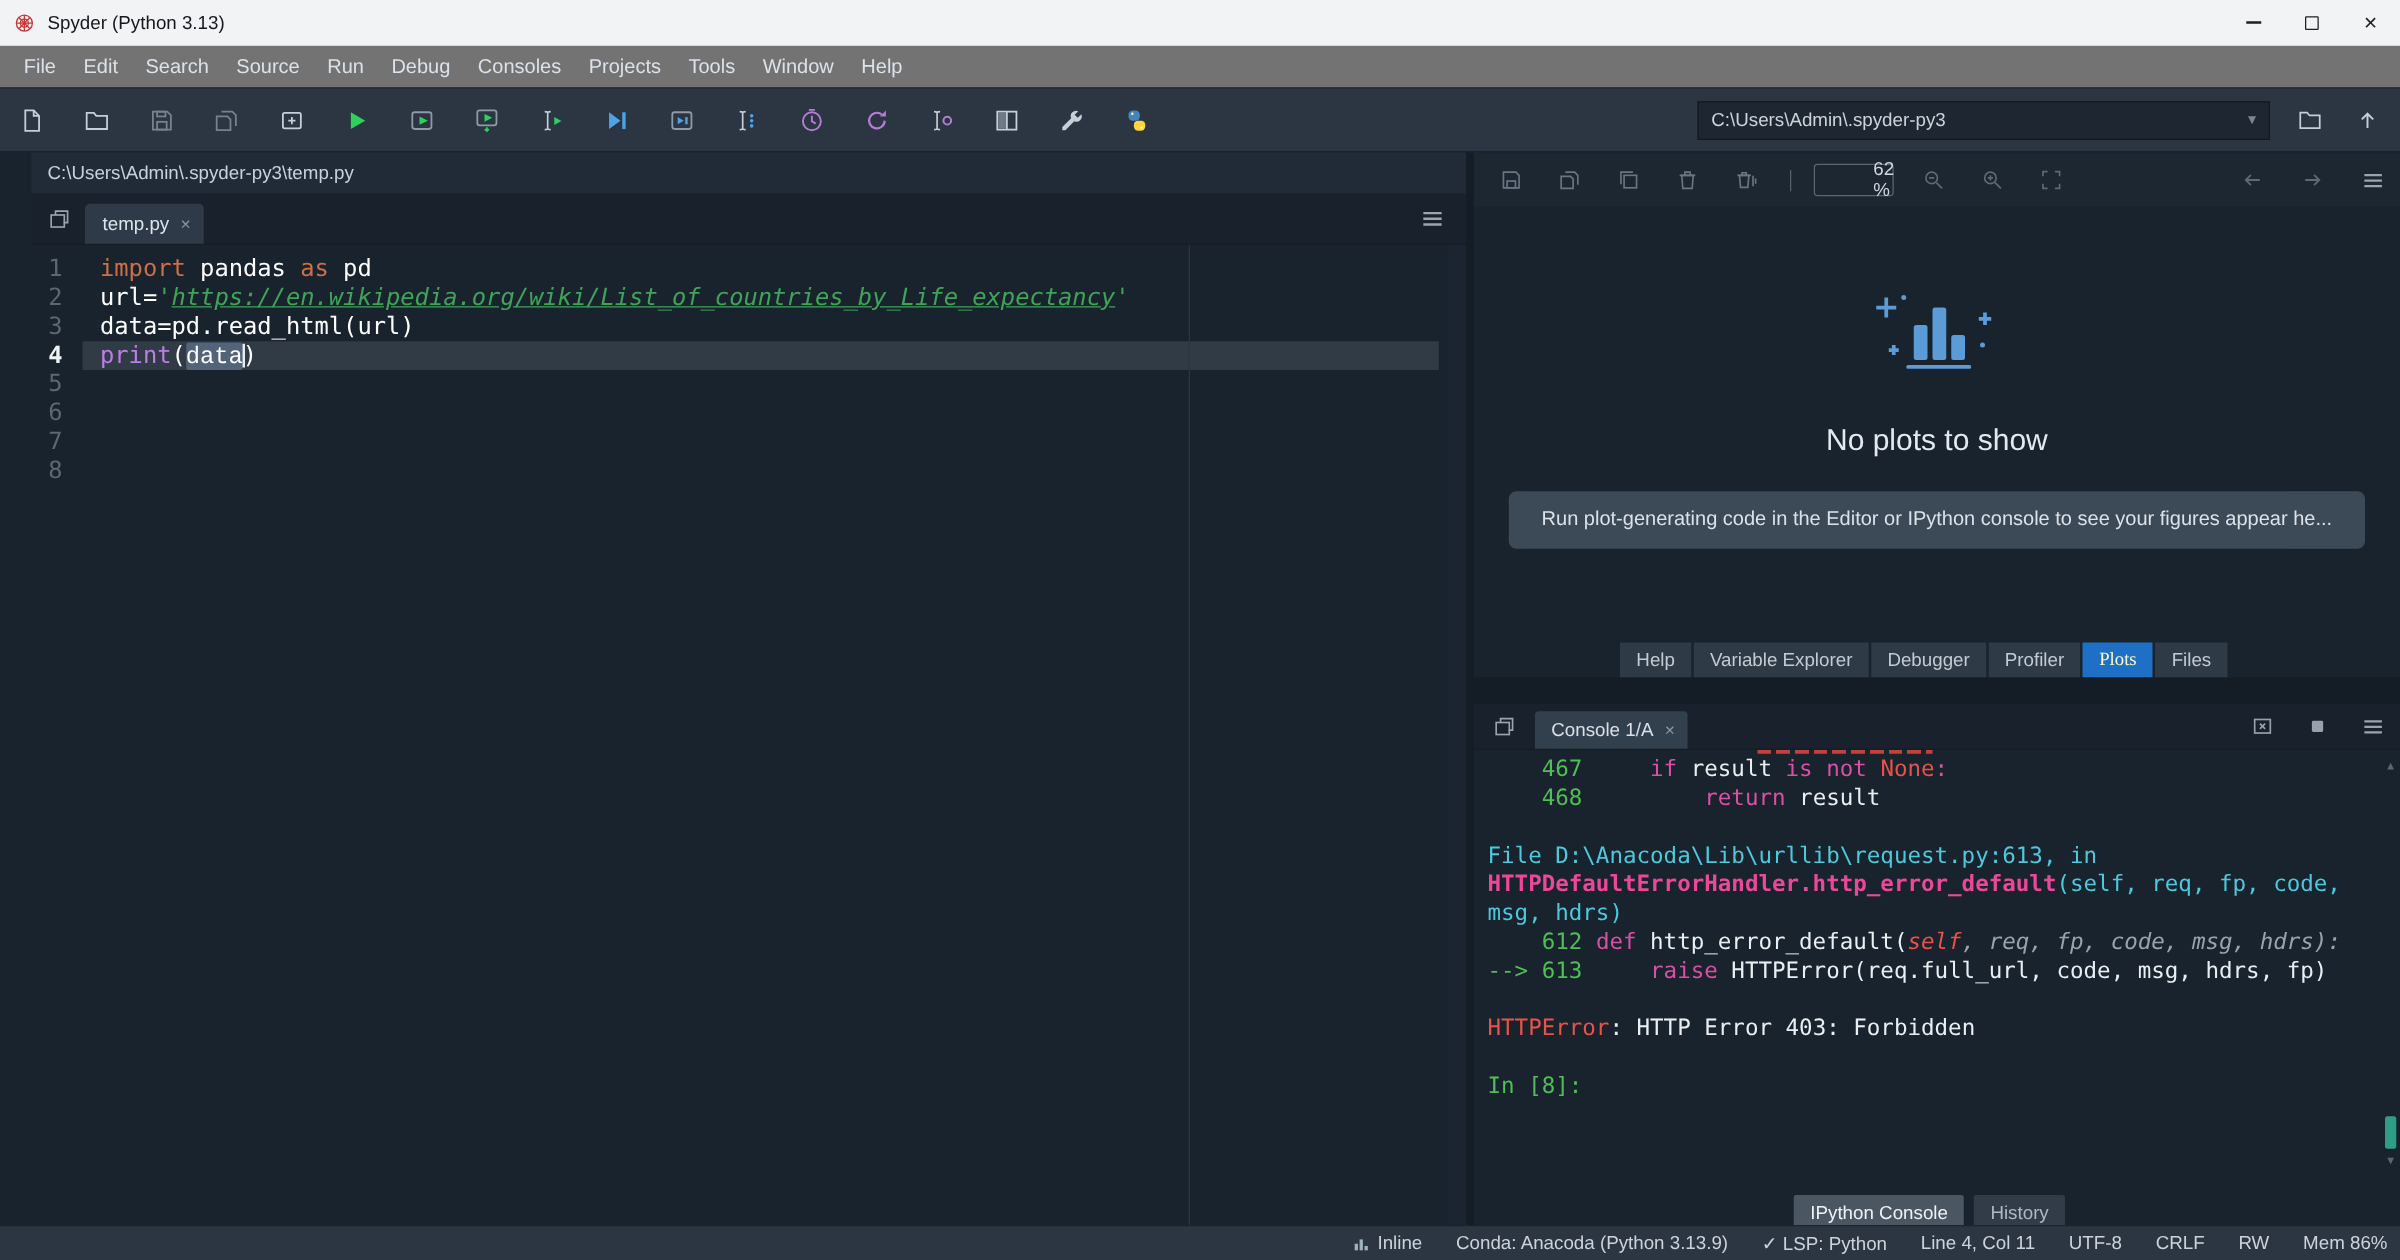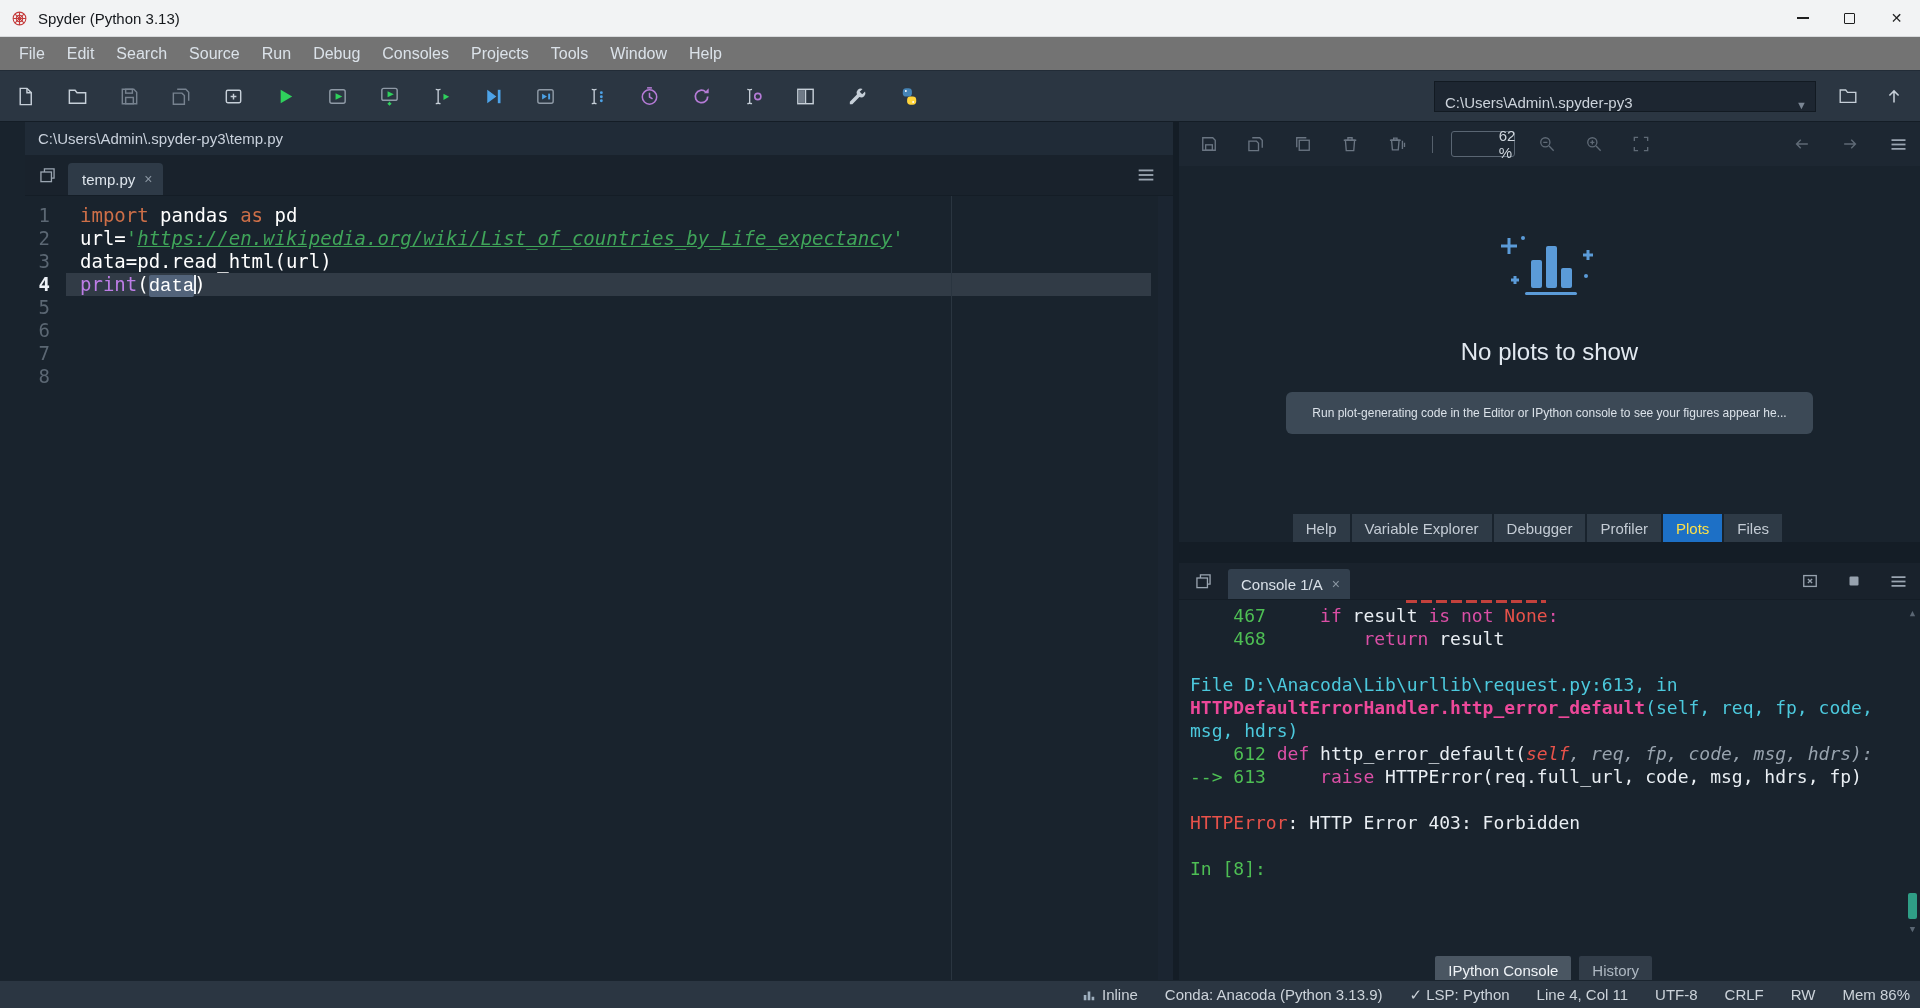--- a/index.html
+++ b/index.html
@@ -16,21 +16,21 @@
   .glyph-max { width:11px; height:11px; border:1.3px solid #1f1f1f; border-radius:1px; }
 
   
   .menubar { position:absolute; left:0; top:37px; width:100%; height:33px; background:#737373; display:flex; align-items:center; padding-left:8px; }
   .menu-item { padding:0 11px; font-size:16px; color:#dbe2e9; line-height:33px; }
 
   
   .toolbar { position:absolute; left:0; top:70px; width:100%; height:52px; background:#2b3642; border-top:1px solid #222c37; border-bottom:1px solid #141d26; display:flex; align-items:center; padding:0 12px 0 10px; }
   .ticon { width:30px; height:30px; margin-right:22px; display:flex; align-items:center; justify-content:center; flex:0 0 auto; }
   .toolbar-right { margin-left:auto; display:flex; align-items:center; }
-  .path-box { width:382px; height:31px; background:#1d2631; border:1px solid #121a22; color:#ccd3db; font-size:15px; display:flex; align-items:flex-end; padding:0 8px 0 10px; }
+  .path-box { width:458px; height:31px; background:#1d2631; border:1px solid #121a22; color:#ccd3db; font-size:15px; display:flex; align-items:center; padding:0 8px 0 10px; }
   .path-box .chev { margin-left:auto; color:#7b8694; font-size:11px; }
   .tb-mini { width:28px; height:28px; margin-left:18px; display:flex; align-items:center; justify-content:center; }
 
   
   .editor-pane { position:absolute; left:0; top:122px; width:1173px; height:858px; background:#19232d;padding-left:25px; }
   .path-bar { height:33px; background:#202b37; color:#c9d1dc; font-size:15px; display:flex; align-items:center; padding-left:13px; }
   .ed-tabbar { height:41px; background:#19222c; display:flex; align-items:flex-end; border-bottom:1px solid #141d26; }
   .browse-tabs { align-self:center; margin:0 10px 0 12px; display:flex; }
   .ed-tab { height:32px; background:#2e3a47; color:#dde4eb; font-size:15px; display:flex; align-items:center; padding:0 10px 0 14px; border-radius:4px 4px 0 0; }
   .tab-close { color:#8b97a3; margin-left:9px; font-size:14px; }
@@ -64,25 +64,25 @@
   .plots-toolbar { height:44px; background:#1d2732; display:flex; align-items:center; padding:0 10px 0 18px; }
   .picon { width:24px; height:24px; margin-right:23px; display:flex; align-items:center; justify-content:center; flex:0 0 auto; }
   .ptb-sep { width:1px; height:17px; background:#55606c; margin-right:18px; }
   .zoom-box { width:64px; height:26px; border:1px solid #5a6673; border-radius:3px; color:#cfd6dd; font-size:15px; display:flex; align-items:center; justify-content:center; margin-right:20px;padding-left:48px; }
   .ptb-right { margin-left:auto; display:flex; align-items:center; }
   .ptb-right .picon { margin-right:0; margin-left:24px; }
 
   .plots-empty { position:absolute; left:0; top:44px; right:0; height:348px; display:flex; flex-direction:column; align-items:center; }
   .plots-chart-icon { margin-top:60px; }
   .plots-title { margin-top:22px; font-size:24px; color:#e2e9f0; }
-  .plots-msg { margin-top:26px; max-width:690px; background:#3c4956; color:#dbe2e9; font-size:12px; padding:14px 26px; border-radius:6px; white-space:nowrap; overflow:hidden; }
+  .plots-msg { margin-top:26px; max-width:690px; background:#3c4956; color:#dbe2e9; font-size:16px; padding:14px 26px; border-radius:6px; white-space:nowrap; overflow:hidden; }
 
   .panes-tabbar { position:absolute; left:0; top:392px; width:100%; height:28px; display:flex; justify-content:flex-end; padding-right:138px; gap:2px; background:#19232d; }
   .pane-tab { height:28px; background:#2e3a46; color:#c3cbd4; font-size:15px; display:flex; align-items:center; padding:0 13px; }
-  .pane-tab.active { background:#1d70c6; color:#fde047; }
+  .pane-tab.active { background:#1d70c6; color:#fef9c3;font-family:Liberation Serif, serif; }
 
   .splitter-h { position:absolute; left:0; top:420px; width:100%; height:21px; background:#141d26; }
 
   
   .console-pane { position:absolute; left:0; top:441px; width:100%; height:413px; background:#19232d; }
   .con-tabbar { height:37px; background:#19222c; display:flex; align-items:center; padding-left:14px; border-bottom:1px solid #141d26; }
   .con-tab { height:30px; margin-left:14px; background:#323f4d; color:#d9e0e8; font-size:15px; display:flex; align-items:center; padding:0 10px 0 13px; border-radius:3px 3px 0 0; align-self:flex-end; }
   .con-right { margin-left:auto; display:flex; align-items:center; margin-right:10px; }
   .con-right .picon { margin-right:0; margin-left:20px; }
 

